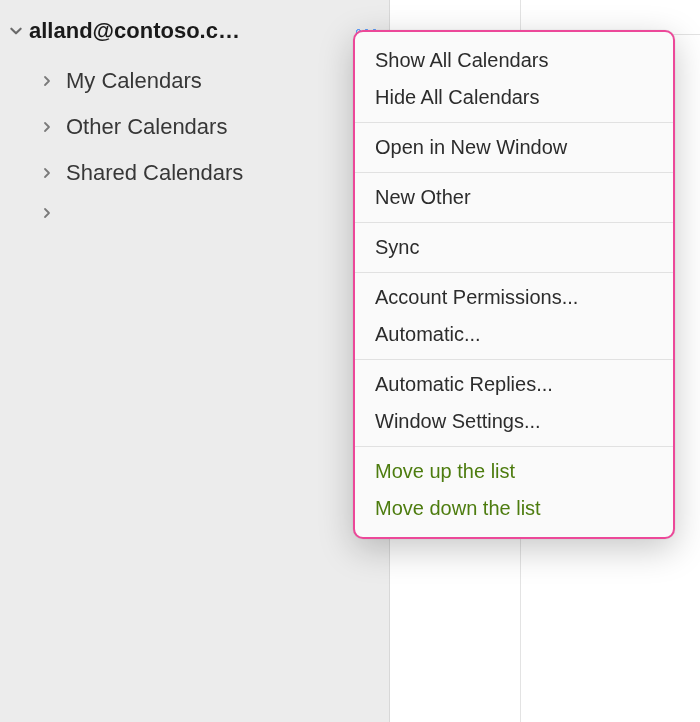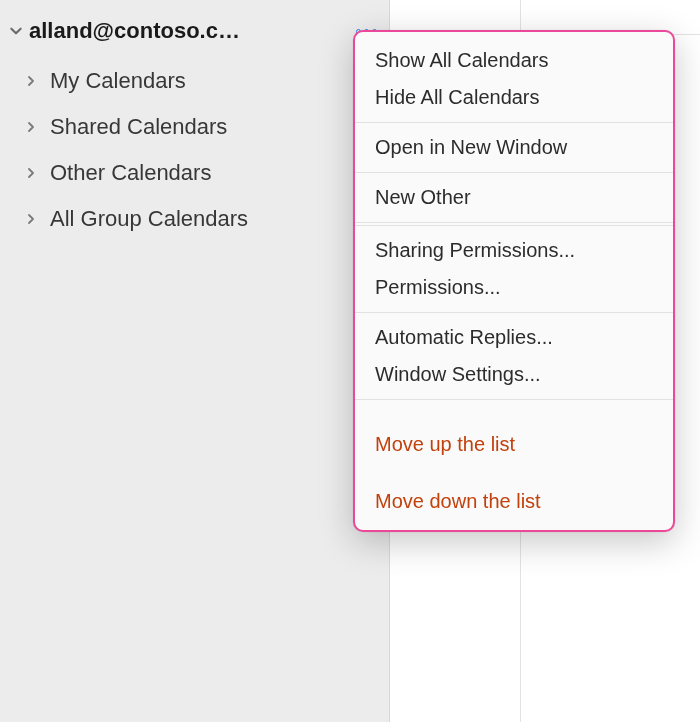--- a/index.html
+++ b/index.html
@@ -73,21 +73,21 @@
       padding: 4px;
       cursor: pointer;
     }
     .more-button .dot {
       width: 5px;
       height: 5px;
       border: 1.6px solid #2a7fff;
       border-radius: 50%;
     }
     .folder-list {
-      padding-left: 24px;
+      padding-left: 40px;
       padding-top: 4px;
     }
     .folder-item {
       display: flex;
       align-items: center;
       gap: 12px;
       padding: 10px 0;
       cursor: pointer;
     }
     .folder-item .chevron-right {
@@ -118,23 +118,22 @@
     }
     .menu-item {
       padding: 7px 14px;
       font-size: 20px;
       color: #2c2c2c;
       border-radius: 6px;
       cursor: pointer;
       white-space: nowrap;
     }
     .menu-item.disabled {
-      color: #c2410c;
+      color: #4d7c0f;
       cursor: default;
-      margin-top: 20px;
     }
     .menu-separator {
       height: 1px;
       background: #e1e1e1;
       margin: 2px 0;
     }
   </style>
 </head>
 <body>
 
@@ -166,59 +165,61 @@
           </svg>
       </span>
       <span class="label">My Calendars</span>
     </div>
     <div class="folder-item">
       <span class="chevron-right">
         <svg width="10" height="14" viewBox="0 0 10 14">
             <path d="M3 3 L7 7 L3 11" fill="none" stroke="#7a7a7a" stroke-width="1.8" stroke-linecap="round" stroke-linejoin="round"></path>
           </svg>
       </span>
+      <span class="label">Other Calendars</span>
+    </div>
+    <div class="folder-item">
+      <span class="chevron-right">
+        <svg width="10" height="14" viewBox="0 0 10 14">
+            <path d="M3 3 L7 7 L3 11" fill="none" stroke="#7a7a7a" stroke-width="1.8" stroke-linecap="round" stroke-linejoin="round"></path>
+          </svg>
+      </span>
       <span class="label">Shared Calendars</span>
     </div>
     <div class="folder-item">
       <span class="chevron-right">
         <svg width="10" height="14" viewBox="0 0 10 14">
             <path d="M3 3 L7 7 L3 11" fill="none" stroke="#7a7a7a" stroke-width="1.8" stroke-linecap="round" stroke-linejoin="round"></path>
           </svg>
       </span>
-      <span class="label">Other Calendars</span>
-    </div>
-    <div class="folder-item">
-      <span class="chevron-right">
-        <svg width="10" height="14" viewBox="0 0 10 14">
-            <path d="M3 3 L7 7 L3 11" fill="none" stroke="#7a7a7a" stroke-width="1.8" stroke-linecap="round" stroke-linejoin="round"></path>
-          </svg>
-      </span>
-      <span class="label">All Group Calendars</span>
     </div>
   </div>
 </div>
 
 <div class="context-menu">
   <div class="menu-group">
     <div class="menu-item">Show All Calendars</div>
     <div class="menu-item">Hide All Calendars</div>
   </div>
   <div class="menu-separator"></div>
   <div class="menu-group">
     <div class="menu-item">Open in New Window</div>
   </div>
   <div class="menu-separator"></div>
   <div class="menu-group">
     <div class="menu-item">New Other</div>
   </div>
   <div class="menu-separator"></div>
-  <div class="menu-separator"></div>
-  <div class="menu-group">
-    <div class="menu-item">Sharing Permissions...</div>
-    <div class="menu-item">Permissions...</div>
+  <div class="menu-group">
+    <div class="menu-item">Sync</div>
+  </div>
+  <div class="menu-separator"></div>
+  <div class="menu-group">
+    <div class="menu-item">Account Permissions...</div>
+    <div class="menu-item">Automatic...</div>
   </div>
   <div class="menu-separator"></div>
   <div class="menu-group">
     <div class="menu-item">Automatic Replies...</div>
     <div class="menu-item">Window Settings...</div>
   </div>
   <div class="menu-separator"></div>
   <div class="menu-group">
     <div class="menu-item disabled">Move up the list</div>
     <div class="menu-item disabled">Move down the list</div>

